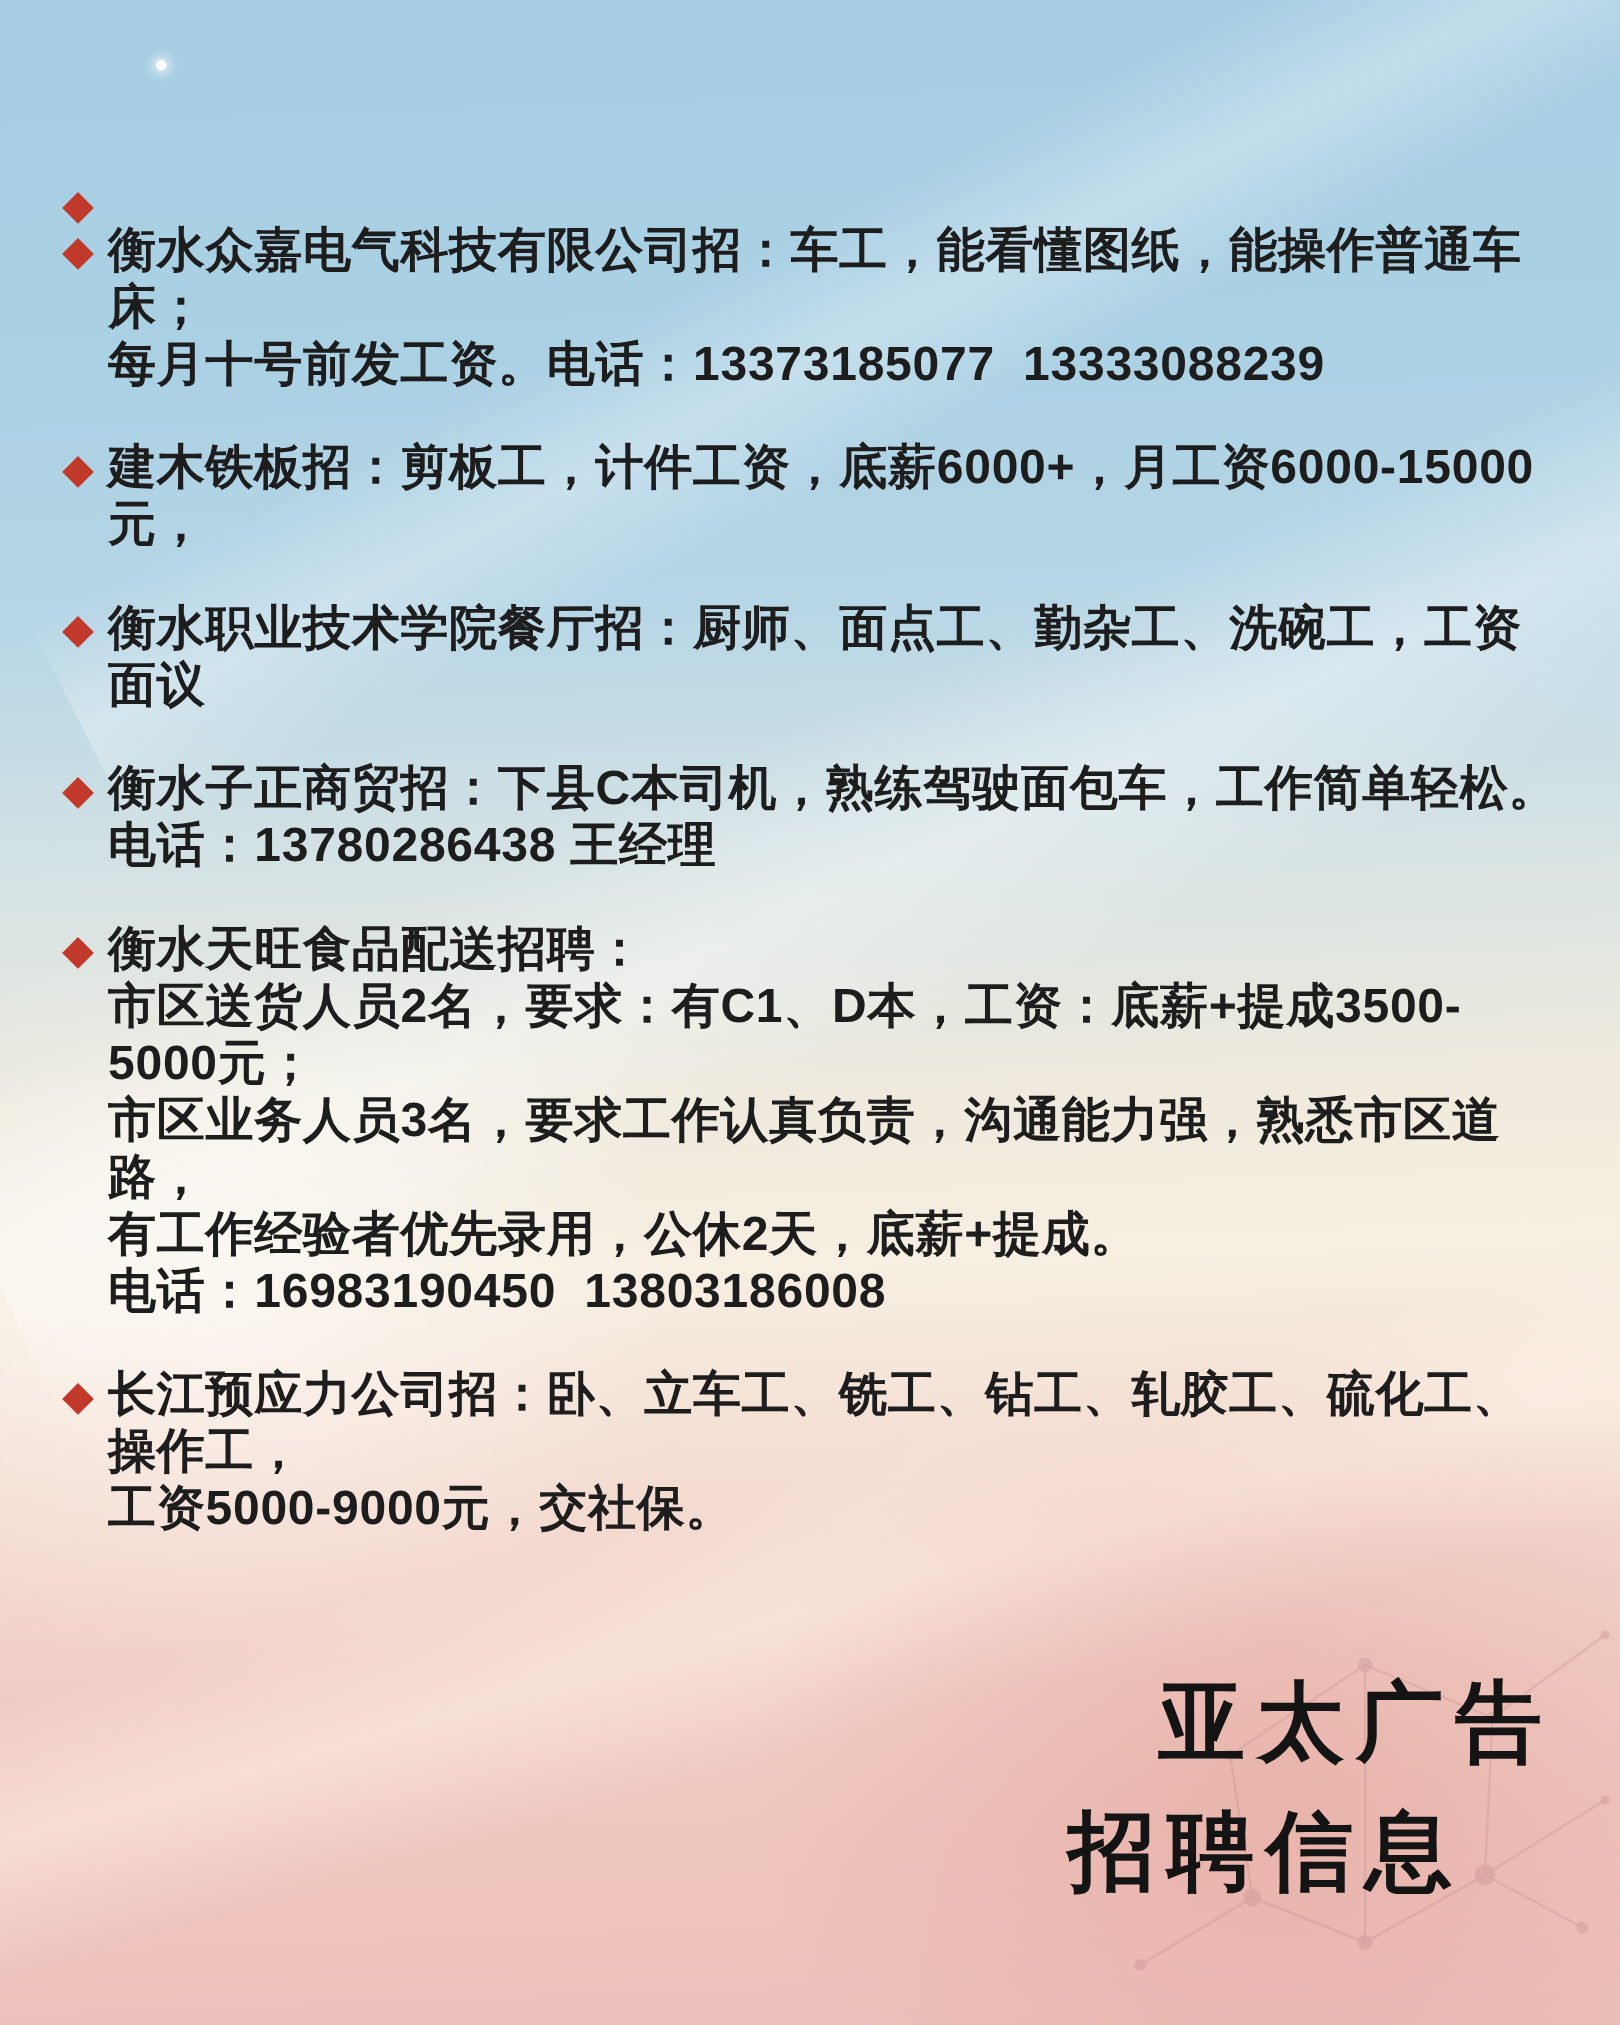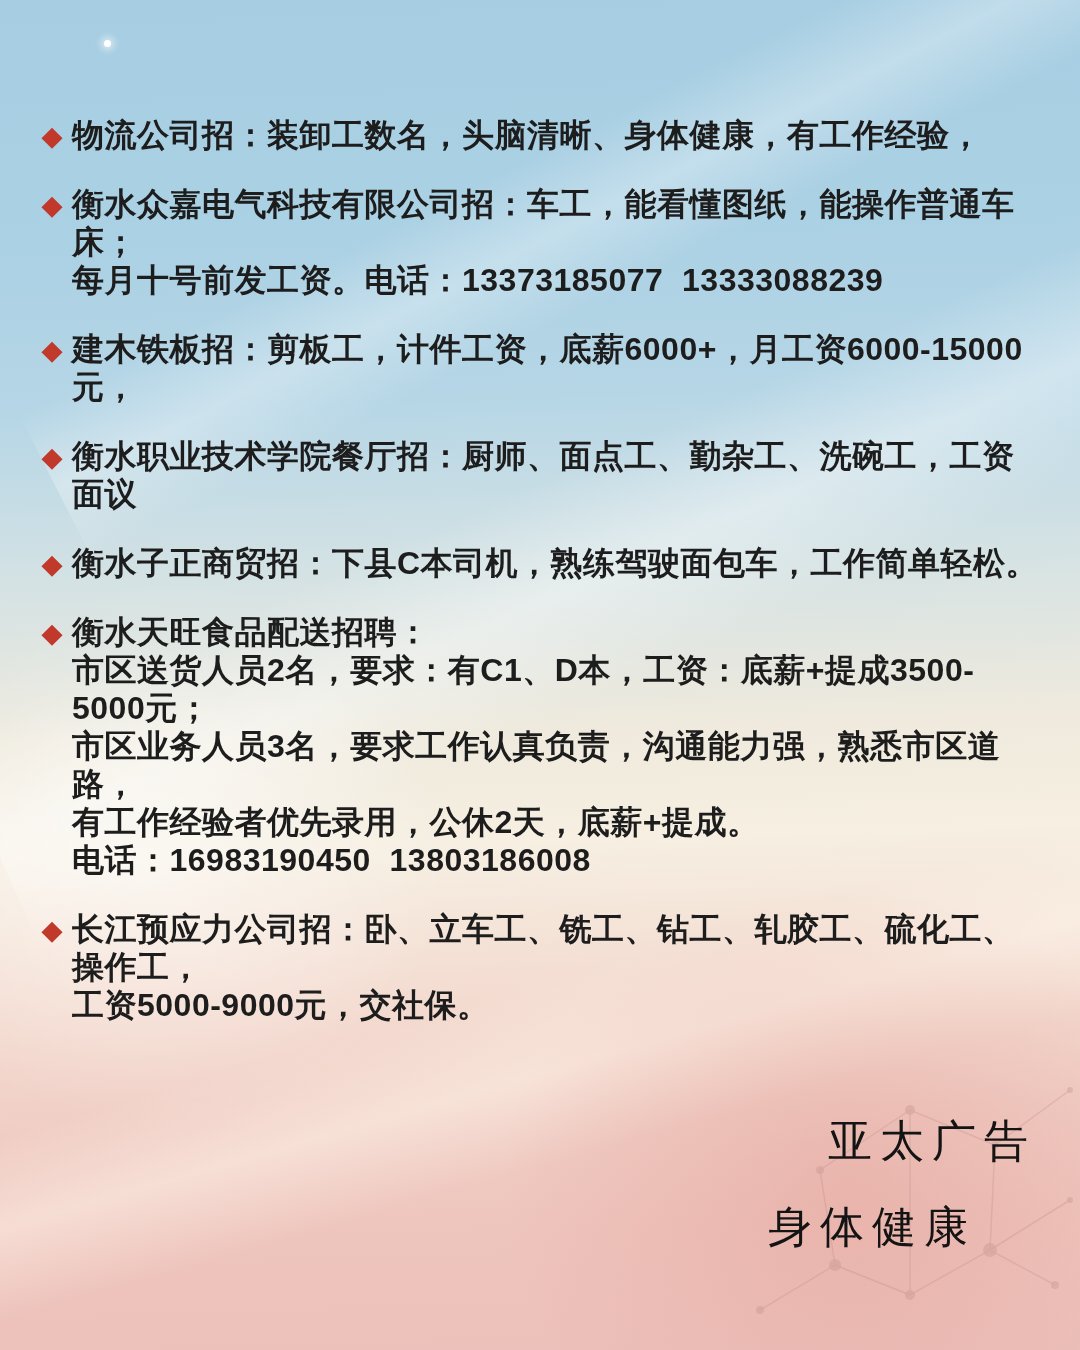--- a/index.html
+++ b/index.html
@@ -60,21 +60,21 @@
     white-space:pre-wrap;letter-spacing:.5px;
   }
   .first-line{position:relative;}
   .bullet{
     position:absolute;left:-30px;top:1px;
     color:#c0392b;font-size:26px;line-height:38px;
   }
   .brand-line{
     position:absolute;color:#141414;
     font-family:"Liberation Serif", serif;
-    font-weight:400;font-size:44px;letter-spacing:8px;line-height:1;
+    font-weight:700;font-size:58px;letter-spacing:8px;line-height:1;
   }
   .brand-1{top:1120px;right:44px;}
   .brand-2{top:1206px;right:104px;}
 </style>
 </head>
 <body>
 
 <div class="page">
 
   <div class="streak streak-1"></div>
@@ -103,52 +103,53 @@
       <circle cx="170" cy="60" r="5"></circle>
       <circle cx="255" cy="95" r="4"></circle>
       <circle cx="330" cy="40" r="3"></circle>
       <circle cx="330" cy="150" r="3"></circle>
     </g>
   </svg>
 
   <div class="content">
 
     <div class="listing">
-      <div class="line first-line"><span class="bullet">◆</span><span>物流公司招：装卸工数名，头脑清晰、身体健康，有工作经验，</span></div>
+      <div class="line first-line"><span class="bullet">◆</span></div>
     </div>
 
     <div class="listing">
       <div class="line first-line"><span class="bullet">◆</span><span>衡水众嘉电气科技有限公司招：车工，能看懂图纸，能操作普通车床；</span></div>
       <div class="line">每月十号前发工资。电话：13373185077  13333088239</div>
     </div>
 
     <div class="listing">
       <div class="line first-line"><span class="bullet">◆</span><span>建木铁板招：剪板工，计件工资，底薪6000+，月工资6000-15000元，</span></div>
     </div>
 
     <div class="listing">
       <div class="line first-line"><span class="bullet">◆</span><span>衡水职业技术学院餐厅招：厨师、面点工、勤杂工、洗碗工，工资面议</span></div>
     </div>
 
     <div class="listing">
       <div class="line first-line"><span class="bullet">◆</span><span>衡水子正商贸招：下县C本司机，熟练驾驶面包车，工作简单轻松。</span></div>
+      <div class="line">电话：13780286438 王经理</div>
     </div>
 
     <div class="listing">
       <div class="line first-line"><span class="bullet">◆</span><span>衡水天旺食品配送招聘：</span></div>
       <div class="line">市区送货人员2名，要求：有C1、D本，工资：底薪+提成3500-5000元；</div>
       <div class="line">市区业务人员3名，要求工作认真负责，沟通能力强，熟悉市区道路，</div>
       <div class="line">有工作经验者优先录用，公休2天，底薪+提成。</div>
       <div class="line">电话：16983190450  13803186008</div>
     </div>
 
     <div class="listing">
       <div class="line first-line"><span class="bullet">◆</span><span>长江预应力公司招：卧、立车工、铣工、钻工、轧胶工、硫化工、操作工，</span></div>
       <div class="line">工资5000-9000元，交社保。</div>
 
     </div>
 
   </div>
 
   <div class="brand-line brand-1">亚太广告</div>
-  <div class="brand-line brand-2">身体健康</div>
+  <div class="brand-line brand-2">招聘信息</div>
 
 </div>
 
 </body></html>

